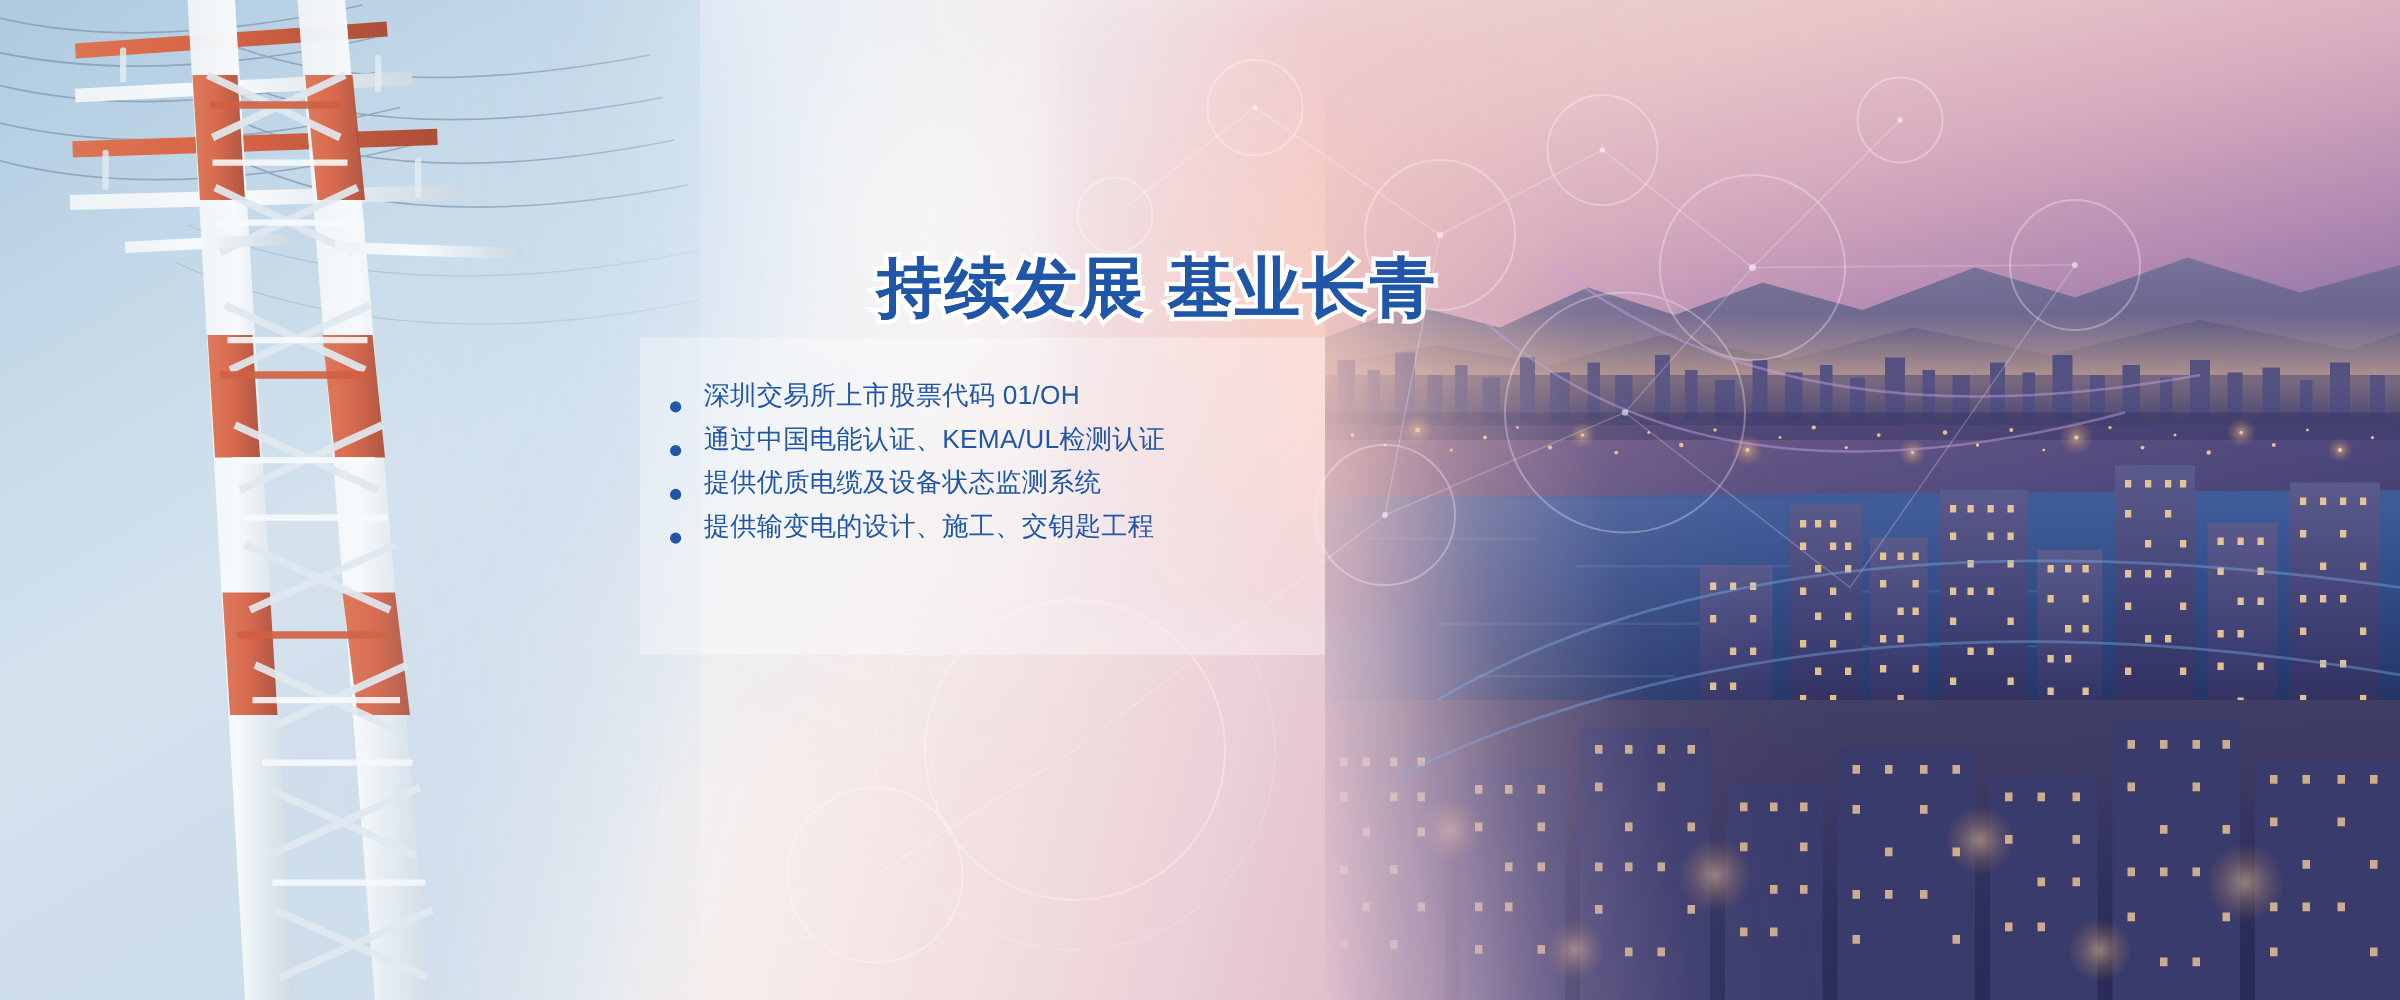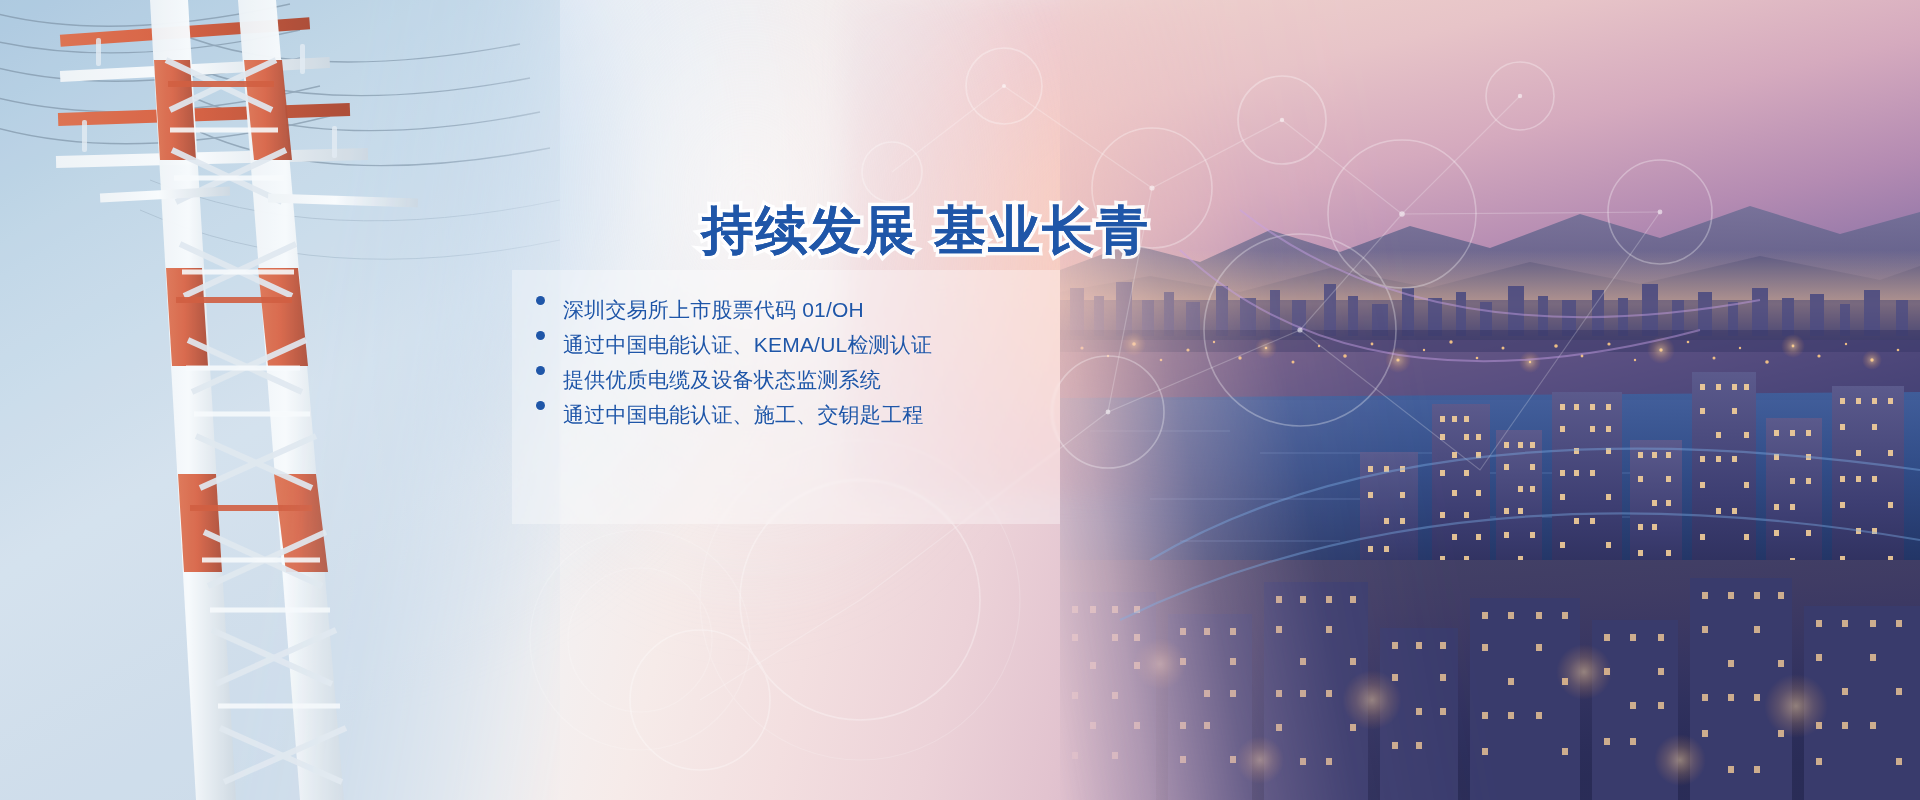--- a/index.html
+++ b/index.html
@@ -120,21 +120,21 @@
   .panel{
     position:absolute;left:512px;top:270px;width:548px;height:254px;
     background:rgba(255,255,255,.34);
     backdrop-filter:blur(1px);
   }
   .bullets{
     position:absolute;left:512px;top:270px;width:548px;height:254px;
     padding:26px 0 0 0;box-sizing:border-box;
   }
   .bullet{
-    display:flex;align-items:flex-start;
+    display:flex;align-items:flex-end;
     height:34px;margin-bottom:1px;
     padding-left:24px;
   }
   .dot{
     width:9px;height:9px;border-radius:50%;
     background:#1f56a8;flex:0 0 auto;margin-right:18px;
     box-shadow:0 0 0 .5px rgba(255,255,255,.5);
   }
   .btext{
     font-size:21px;color:#1f56a8;white-space:nowrap;
@@ -741,17 +741,17 @@
     <div class="bullet">
       <span class="dot"></span>
       <span class="btext">通过中国电能认证、KEMA/UL检测认证</span>
     </div>
     <div class="bullet">
       <span class="dot"></span>
       <span class="btext">提供优质电缆及设备状态监测系统</span>
     </div>
     <div class="bullet">
       <span class="dot"></span>
-      <span class="btext">通过中国电能认证、施工、交钥匙工程</span>
+      <span class="btext">提供输变电的设计、施工、交钥匙工程</span>
     </div>
   </div>
 
 </div>
 
 </body></html>

